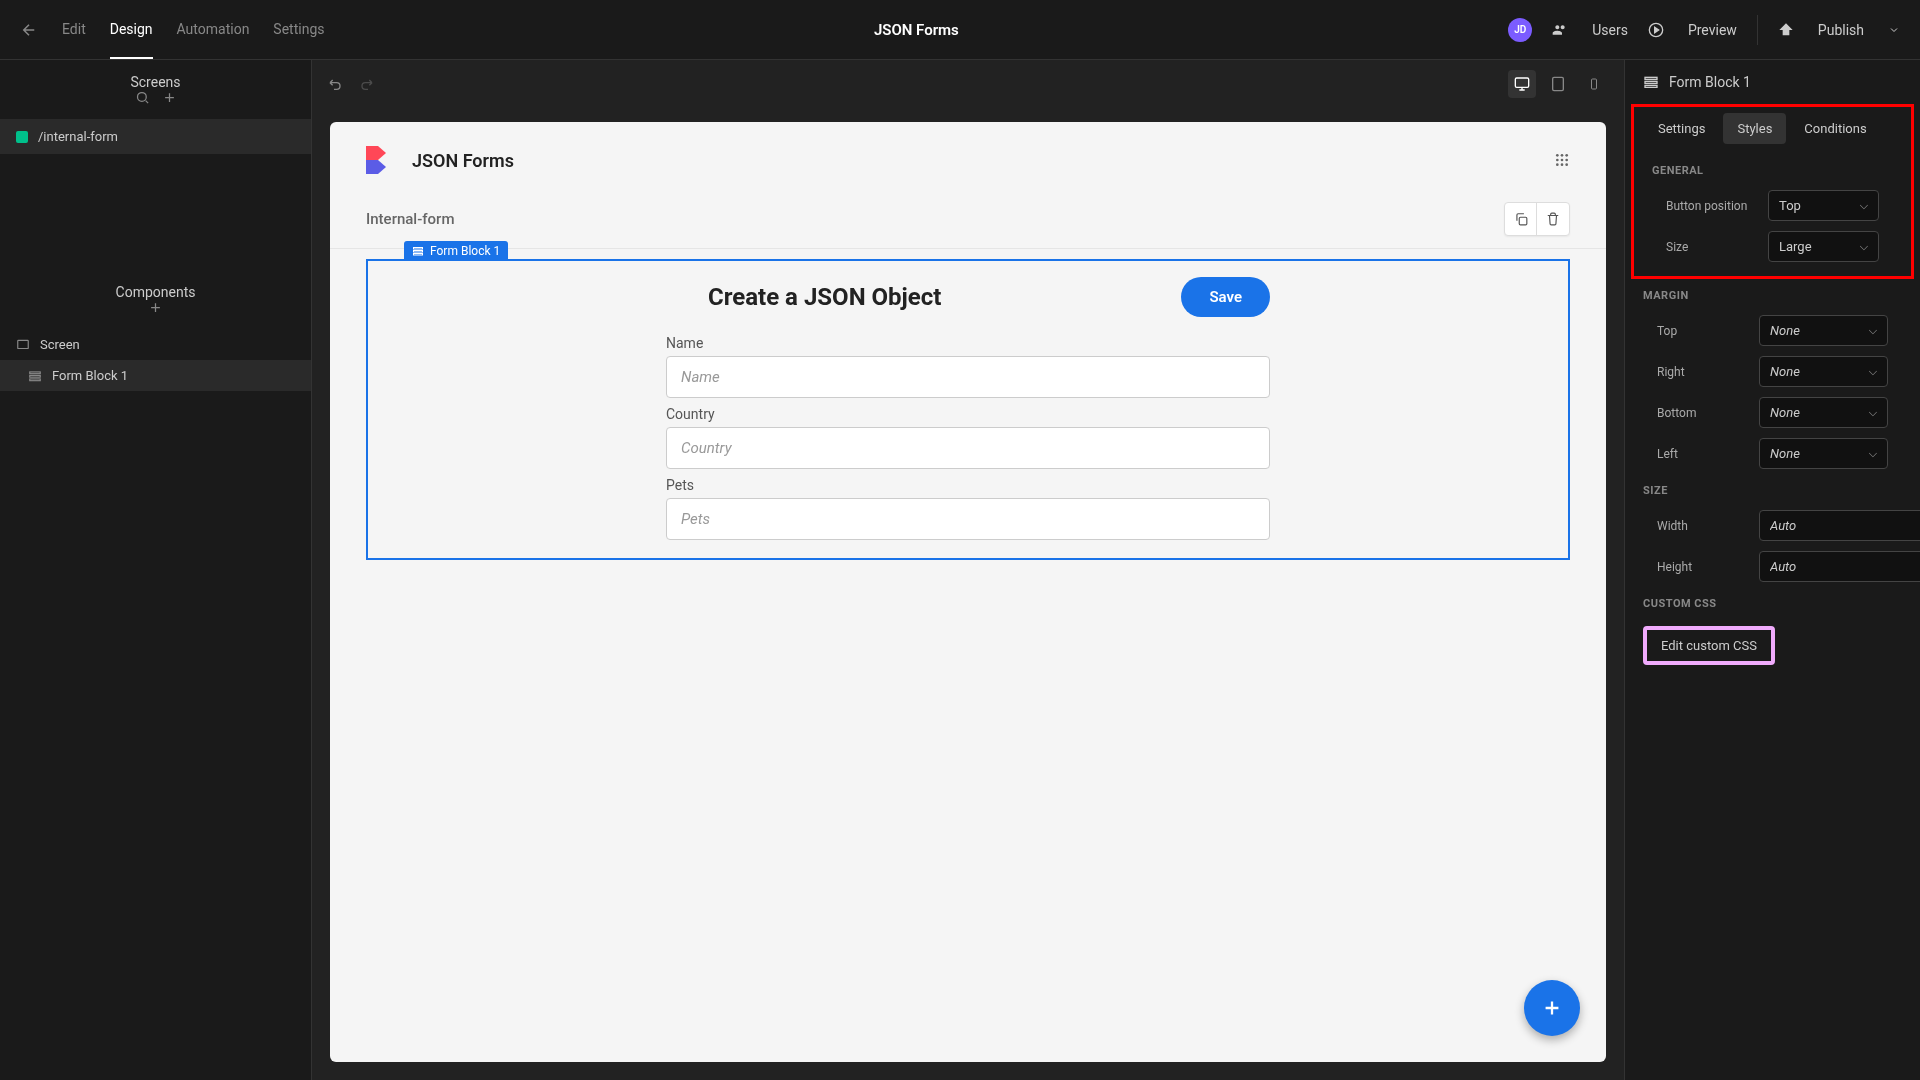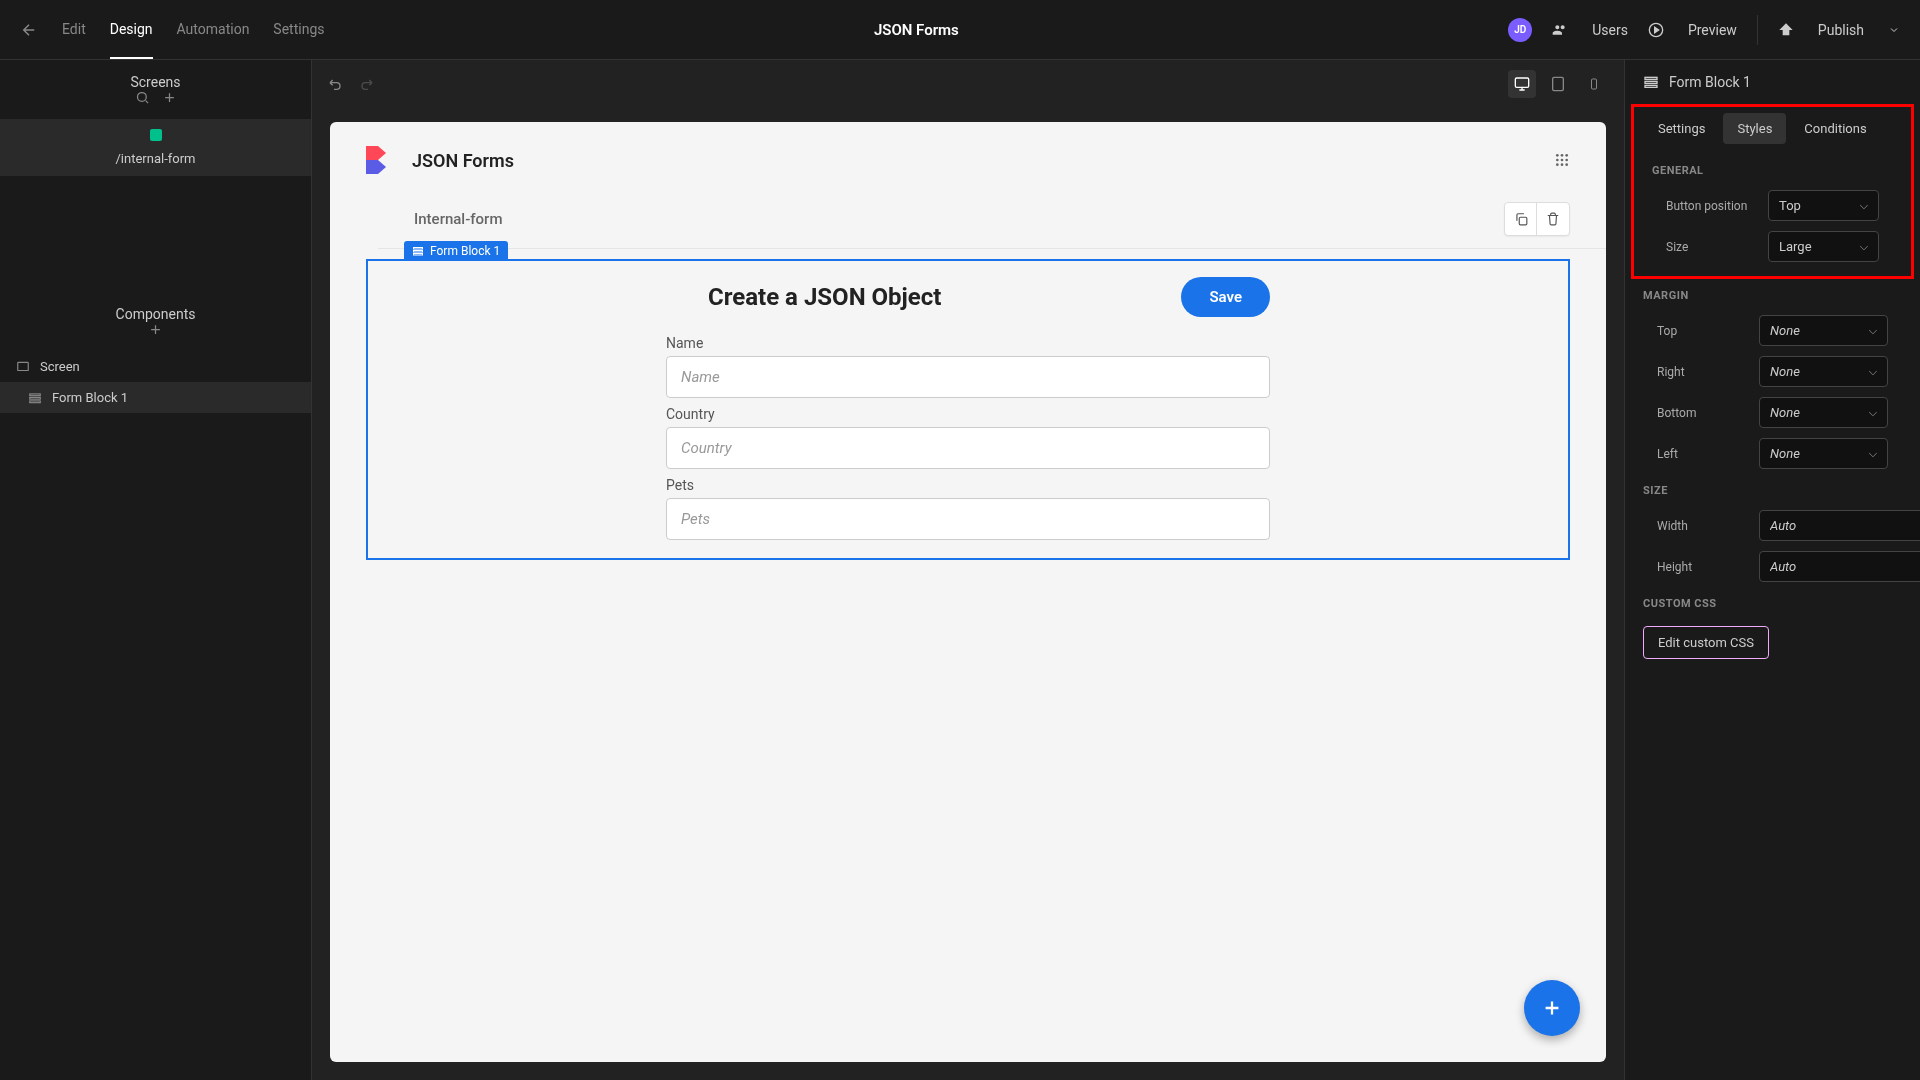--- a/index.html
+++ b/index.html
@@ -18,42 +18,42 @@
 .top-action { display: flex; align-items: center; gap: 24px; color: #ccc; font-size: 14px; cursor: pointer; }
 .top-sep { width: 1px; height: 30px; background: #333; }
 
 
 .main { flex: 1; display: flex; overflow: hidden; }
 
 
 .left-panel { width: 312px; background: #1a1a1a; border-right: 1px solid #333; display: flex; flex-direction: column; }
 .panel-header { padding: 14px 16px; display: flex; align-items: center; justify-content: flex-end; font-size: 14px; color: #ccc; flex-direction: column; }
 .panel-header-icons { display: flex; gap: 12px; color: #888; }
-.screen-item { padding: 10px 16px; display: flex; align-items: center; gap: 10px; font-size: 13px; color: #ccc; background: #2a2a2a; cursor: pointer; flex-direction: column; }
+.screen-item { padding: 10px 16px; display: flex; align-items: center; gap: 10px; font-size: 13px; color: #ccc; background: #2a2a2a; cursor: pointer; }
 .screen-dot { width: 12px; height: 12px; background: #00c08b; border-radius: 2px; }
 .left-gap { flex: 0 0 116px; }
 .comp-item { padding: 8px 16px; display: flex; align-items: center; gap: 10px; font-size: 13px; color: #ccc; cursor: pointer; }
 .comp-item.selected { background: #2a2a2a; }
 .comp-icon { width: 14px; height: 14px; color: #888; flex-shrink: 0; }
 
 
 .center { flex: 1; display: flex; flex-direction: column; background: #222; }
 .toolbar { height: 48px; display: flex; align-items: center; padding: 0 16px; justify-content: space-between; }
 .toolbar-left { display: flex; gap: 14px; color: #888; }
 .toolbar-right { display: flex; gap: 8px; align-items: center; }
 .device-icon { width: 28px; height: 28px; display: flex; align-items: center; justify-content: center; color: #888; border-radius: 4px; cursor: pointer; }
 .device-icon.active { background: #333; color: #fff; }
 .canvas-wrap { flex: 1; padding: 14px 18px 18px 18px; position: relative; }
 .canvas { background: #f5f5f5; border-radius: 6px; height: 100%; position: relative; overflow: hidden; }
 .canvas-header { padding: 22px 36px 14px 36px; display: flex; align-items: center; justify-content: space-between; }
 .canvas-logo { display: flex; align-items: center; gap: 14px; }
 .logo-mark { width: 32px; height: 32px; position: relative; }
 .canvas-title { font-size: 18px; font-weight: 600; color: #222; }
 .grip { color: #666; }
-.canvas-bar { padding: 12px 36px; display: flex; align-items: center; justify-content: space-between; border-bottom: 1px solid #e5e5e5; margin-left: 48px; }
+.canvas-bar { padding: 12px 36px; display: flex; align-items: center; justify-content: space-between; border-bottom: 1px solid #e5e5e5; }
 .canvas-bar-left { color: #666; font-size: 15px; font-weight: 500; }
 .canvas-bar-right { display: flex; gap: 0; background: #fff; border: 1px solid #ddd; border-radius: 4px; box-shadow: 0 1px 2px rgba(0,0,0,0.06); }
 .mini-btn { width: 32px; height: 32px; display: flex; align-items: center; justify-content: center; color: #555; cursor: pointer; }
 .mini-btn:first-child { border-right: 1px solid #ddd; }
 
 .selected-block-tag { position: absolute; left: 36px; top: 0; transform: translateY(-100%); background: #1a73e8; color: #fff; font-size: 12px; padding: 3px 8px; display: flex; align-items: center; gap: 6px; border-radius: 3px 3px 0 0; }
 .form-block { margin: 0 36px; border: 2px solid #1a73e8; padding: 16px 0 18px 0; display: flex; flex-direction: column; align-items: center; position: relative; }
 .form-top { width: 604px; display: flex; justify-content: space-between; align-items: center; margin-bottom: 10px; }
 .form-title { font-size: 24px; font-weight: 700; color: #222; margin-left: 42px; }
 .save-btn { background: #1a73e8; color: #fff; border: none; padding: 11px 28px; border-radius: 22px; font-size: 15px; font-weight: 600; cursor: pointer; }
@@ -68,21 +68,21 @@
 .rp-header { padding: 14px 18px; display: flex; align-items: center; gap: 10px; font-size: 14px; color: #ccc; }
 .highlight-box { border: 3px solid #ff0000; margin: 0 6px 0 6px; }
 .rp-tabs { display: flex; padding: 6px 10px 10px 10px; gap: 4px; }
 .rp-tab { padding: 8px 14px; font-size: 13px; color: #ccc; border-radius: 4px; cursor: pointer; }
 .rp-tab.active { background: #333; }
 .rp-section-title { font-size: 11px; color: #888; letter-spacing: 0.5px; padding: 10px 18px 8px 18px; font-weight: bold; }
 .rp-row { display: flex; align-items: center; padding: 5px 32px; gap: 12px; }
 .rp-label { font-size: 12px; color: #aaa; width: 90px; flex-shrink: 0; }
 .rp-select { flex: 1; background: #111; border: 1px solid #444; color: #ccc; padding: 7px 10px; border-radius: 4px; font-size: 13px; display: flex; justify-content: space-between; align-items: center; cursor: pointer; }
 .rp-input { flex: 1; background: #111; border: 1px solid #444; color: #ccc; padding: 7px 10px; border-radius: 4px; font-size: 13px; font-style: italic; }
-.rp-btn { margin: 8px 18px; padding: 8px 14px; border: 1px solid #f0abfc; border-radius: 4px; font-size: 13px; color: #ccc; background: transparent; cursor: pointer; display: inline-block; width: fit-content; }
+.rp-btn { margin: 8px 18px; padding: 8px 14px; border: 4px solid #f0abfc; border-radius: 4px; font-size: 13px; color: #ccc; background: transparent; cursor: pointer; display: inline-block; width: fit-content; }
 .chev { color: #888; font-size: 11px; }
 .none-italic { font-style: italic; }
 
 svg { display: block; }
 </style>
 </head>
 <body>
 
 <div class="topbar">
   <div class="topbar-left">

